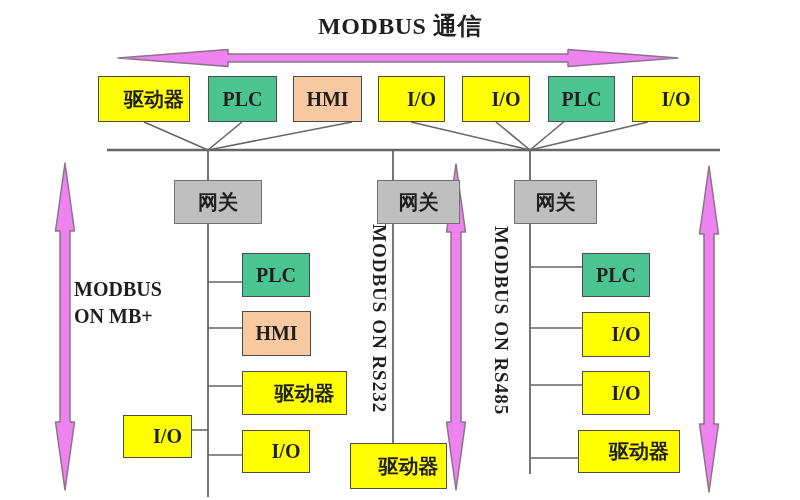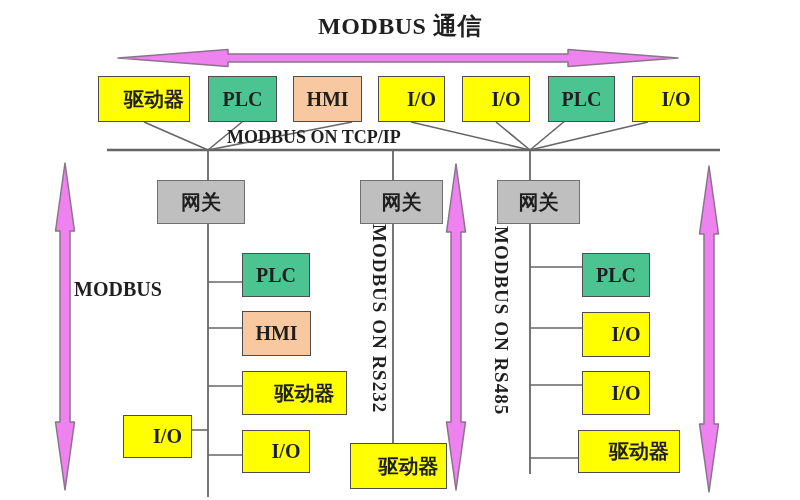--- a/index.html
+++ b/index.html
@@ -26,21 +26,21 @@
     position:absolute;
     display:flex; align-items:center; justify-content:center;
     font-size:20px; font-weight:bold;
     border:1.5px solid var(--box-border);
     box-sizing:border-box;
     white-space:nowrap;
   }
   .yellow { background: var(--yellow); padding-left: 20px; }
   .green  { background: var(--green);  }
   .peach  { background: var(--peach);  }
-  .gray   { background: var(--gray); border-color: var(--gw-border); }
+  .gray   { background: var(--gray); border-color: var(--gw-border); margin-left: 17px; }
   .side-label {
     position:absolute; left:74px; top:276px;
     font-size:20px; font-weight:bold; line-height:27px;
     white-space:nowrap;
   }
   .v-label {
     position:absolute;
     transform-origin: 0 0;
     transform: rotate(90deg);
     font-size:19px; font-weight:bold;
@@ -83,21 +83,20 @@
     <line x1="208" y1="455" x2="243" y2="455" style="stroke:var(--line); stroke-width:1.6;"></line>
     <line x1="192" y1="430" x2="208" y2="430" style="stroke:var(--line); stroke-width:1.6;"></line>
 
     <line x1="530" y1="267" x2="583" y2="267" style="stroke:var(--line); stroke-width:1.6;"></line>
     <line x1="530" y1="328" x2="583" y2="328" style="stroke:var(--line); stroke-width:1.6;"></line>
     <line x1="530" y1="385" x2="583" y2="385" style="stroke:var(--line); stroke-width:1.6;"></line>
     <line x1="530" y1="458" x2="579" y2="458" style="stroke:var(--line); stroke-width:1.6;"></line>
   </svg>
 
   <div class="title">MODBUS 通信</div>
-  <div class="bus-label">MODBUS ON TCP/IP</div>
 
   <div class="box yellow" style="left:98px;top:76px;width:92px;height:46px">
       <span>驱动器</span>
     </div>
   <div class="box green" style="left:208px;top:76px;width:69px;height:46px">
       <span>PLC</span>
     </div>
   <div class="box peach" style="left:293px;top:76px;width:69px;height:46px">
       <span>HMI</span>
     </div>
@@ -119,20 +118,21 @@
     </div>
   <div class="box gray" style="left:360px;top:180px;width:83px;height:44px">
       <span>网关</span>
     </div>
   <div class="box gray" style="left:497px;top:180px;width:83px;height:44px">
       <span>网关</span>
     </div>
 
   <div class="side-label">
     <div>MODBUS</div>
+    <div>ON MB+</div>
   </div>
 
   <div class="box green" style="left:242px;top:253px;width:68px;height:44px">
       <span>PLC</span>
     </div>
   <div class="box peach" style="left:242px;top:311px;width:69px;height:45px">
       <span>HMI</span>
     </div>
   <div class="box yellow" style="left:242px;top:371px;width:105px;height:44px">
       <span>驱动器</span>

